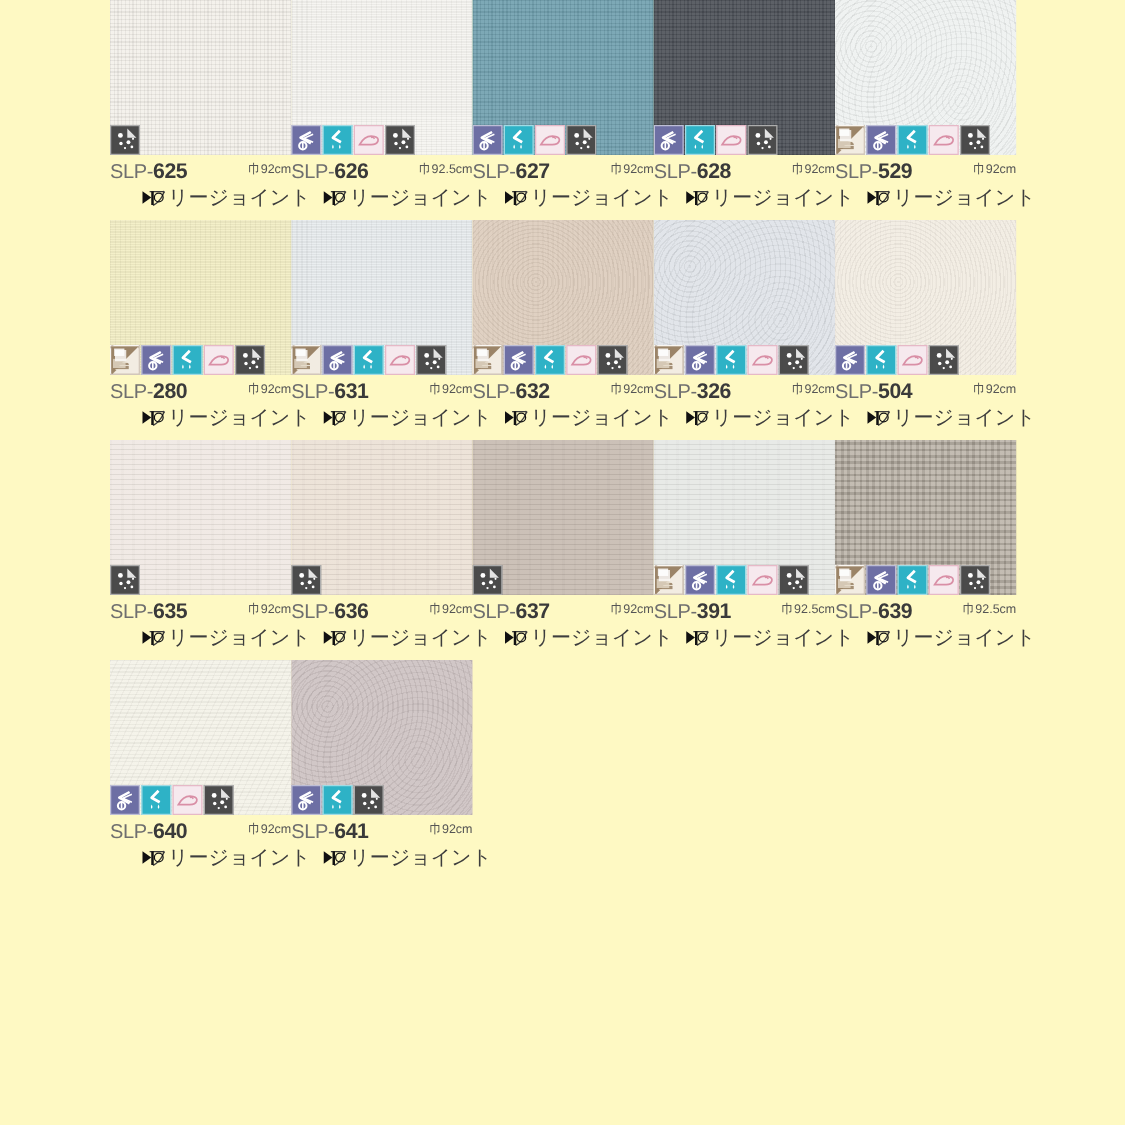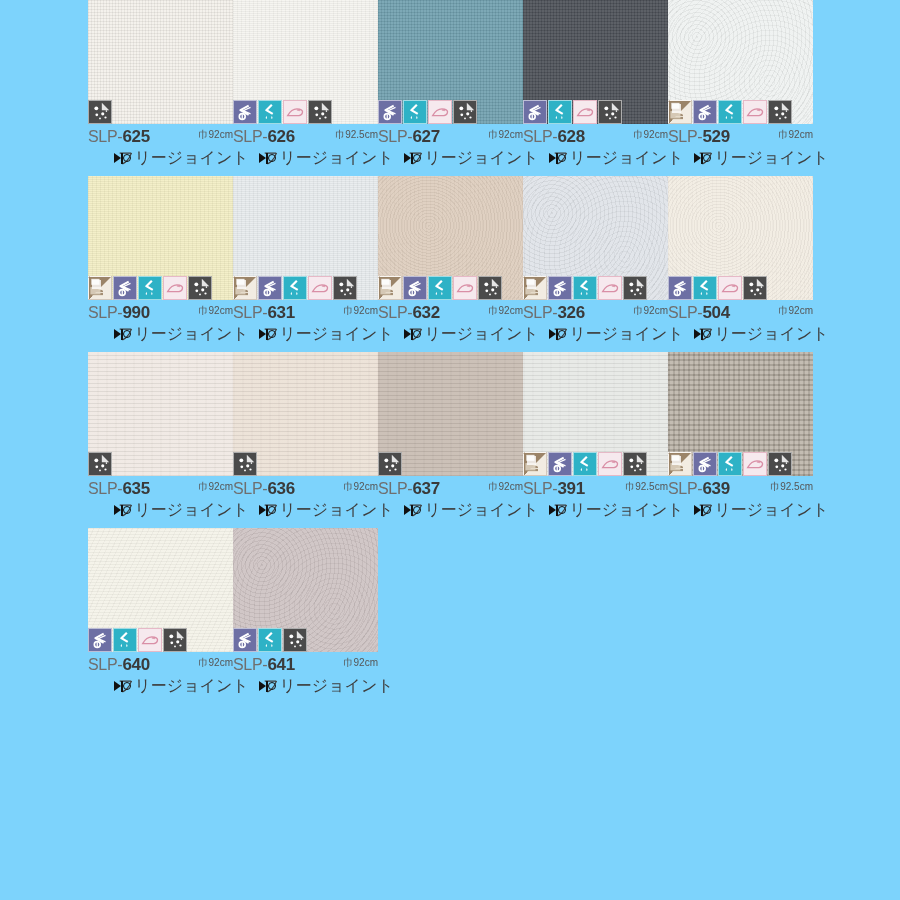--- a/index.html
+++ b/index.html
@@ -177,21 +177,21 @@
     position: absolute; left: 9px; top: 1px;
     width: 8px; height: 8px;
     border: 1.5px solid #111; border-radius: 50%;
   }
 
   .row-gap { height: 22px; }
 </style>
 </head>
 <body>
 
-<div id="catalog" style="background: #7dd3fc;">
+<div id="catalog" style="background: #fef9c3;">
     <div class="grid-row">
       <div class="prod">
         <div class="swatch" style="background: rgb(243, 240, 234);">
           <div class="tex weave"></div>
           <div class="icons">
             <span class="ico dirt">
               <svg viewBox="0 0 24 24">
                 <path d="M2 2 h12 l8 8 v12 h-20 z" fill="#4b4b4b"></path>
                 <path d="M14 2 v8 h8" fill="#ffffff" opacity=".85"></path>
                 <circle cx="8" cy="8" r="2.1" fill="#ffffff"></circle>
@@ -456,21 +456,21 @@
                 <circle cx="8" cy="8" r="2.1" fill="#ffffff"></circle>
                 <circle cx="15" cy="14" r="1.7" fill="#ffffff"></circle>
                 <circle cx="8.5" cy="15" r="1.5" fill="#ffffff"></circle>
                 <circle cx="18" cy="18" r="1.2" fill="#ffffff"></circle>
                 <circle cx="12" cy="19" r="1" fill="#ffffff"></circle>
                 <circle cx="19" cy="11" r=".9" fill="#ffffff"></circle>
               </svg>
             </span>
           </div>
         </div>
-        <div class="caption"><span class="code"><span>SLP-</span><b>990</b></span><span class="width">巾92cm</span><div class="joint">
+        <div class="caption"><span class="code"><span>SLP-</span><b>280</b></span><span class="width">巾92cm</span><div class="joint">
             <span class="mark">
               <span class="tri"></span>
               <span class="bar"></span>
               <span class="circ"></span>
             </span>
             <span>フリージョイント</span>
           </div></div>
       </div>
       <div class="prod">
         <div class="swatch" style="background: rgb(232, 236, 238);">

